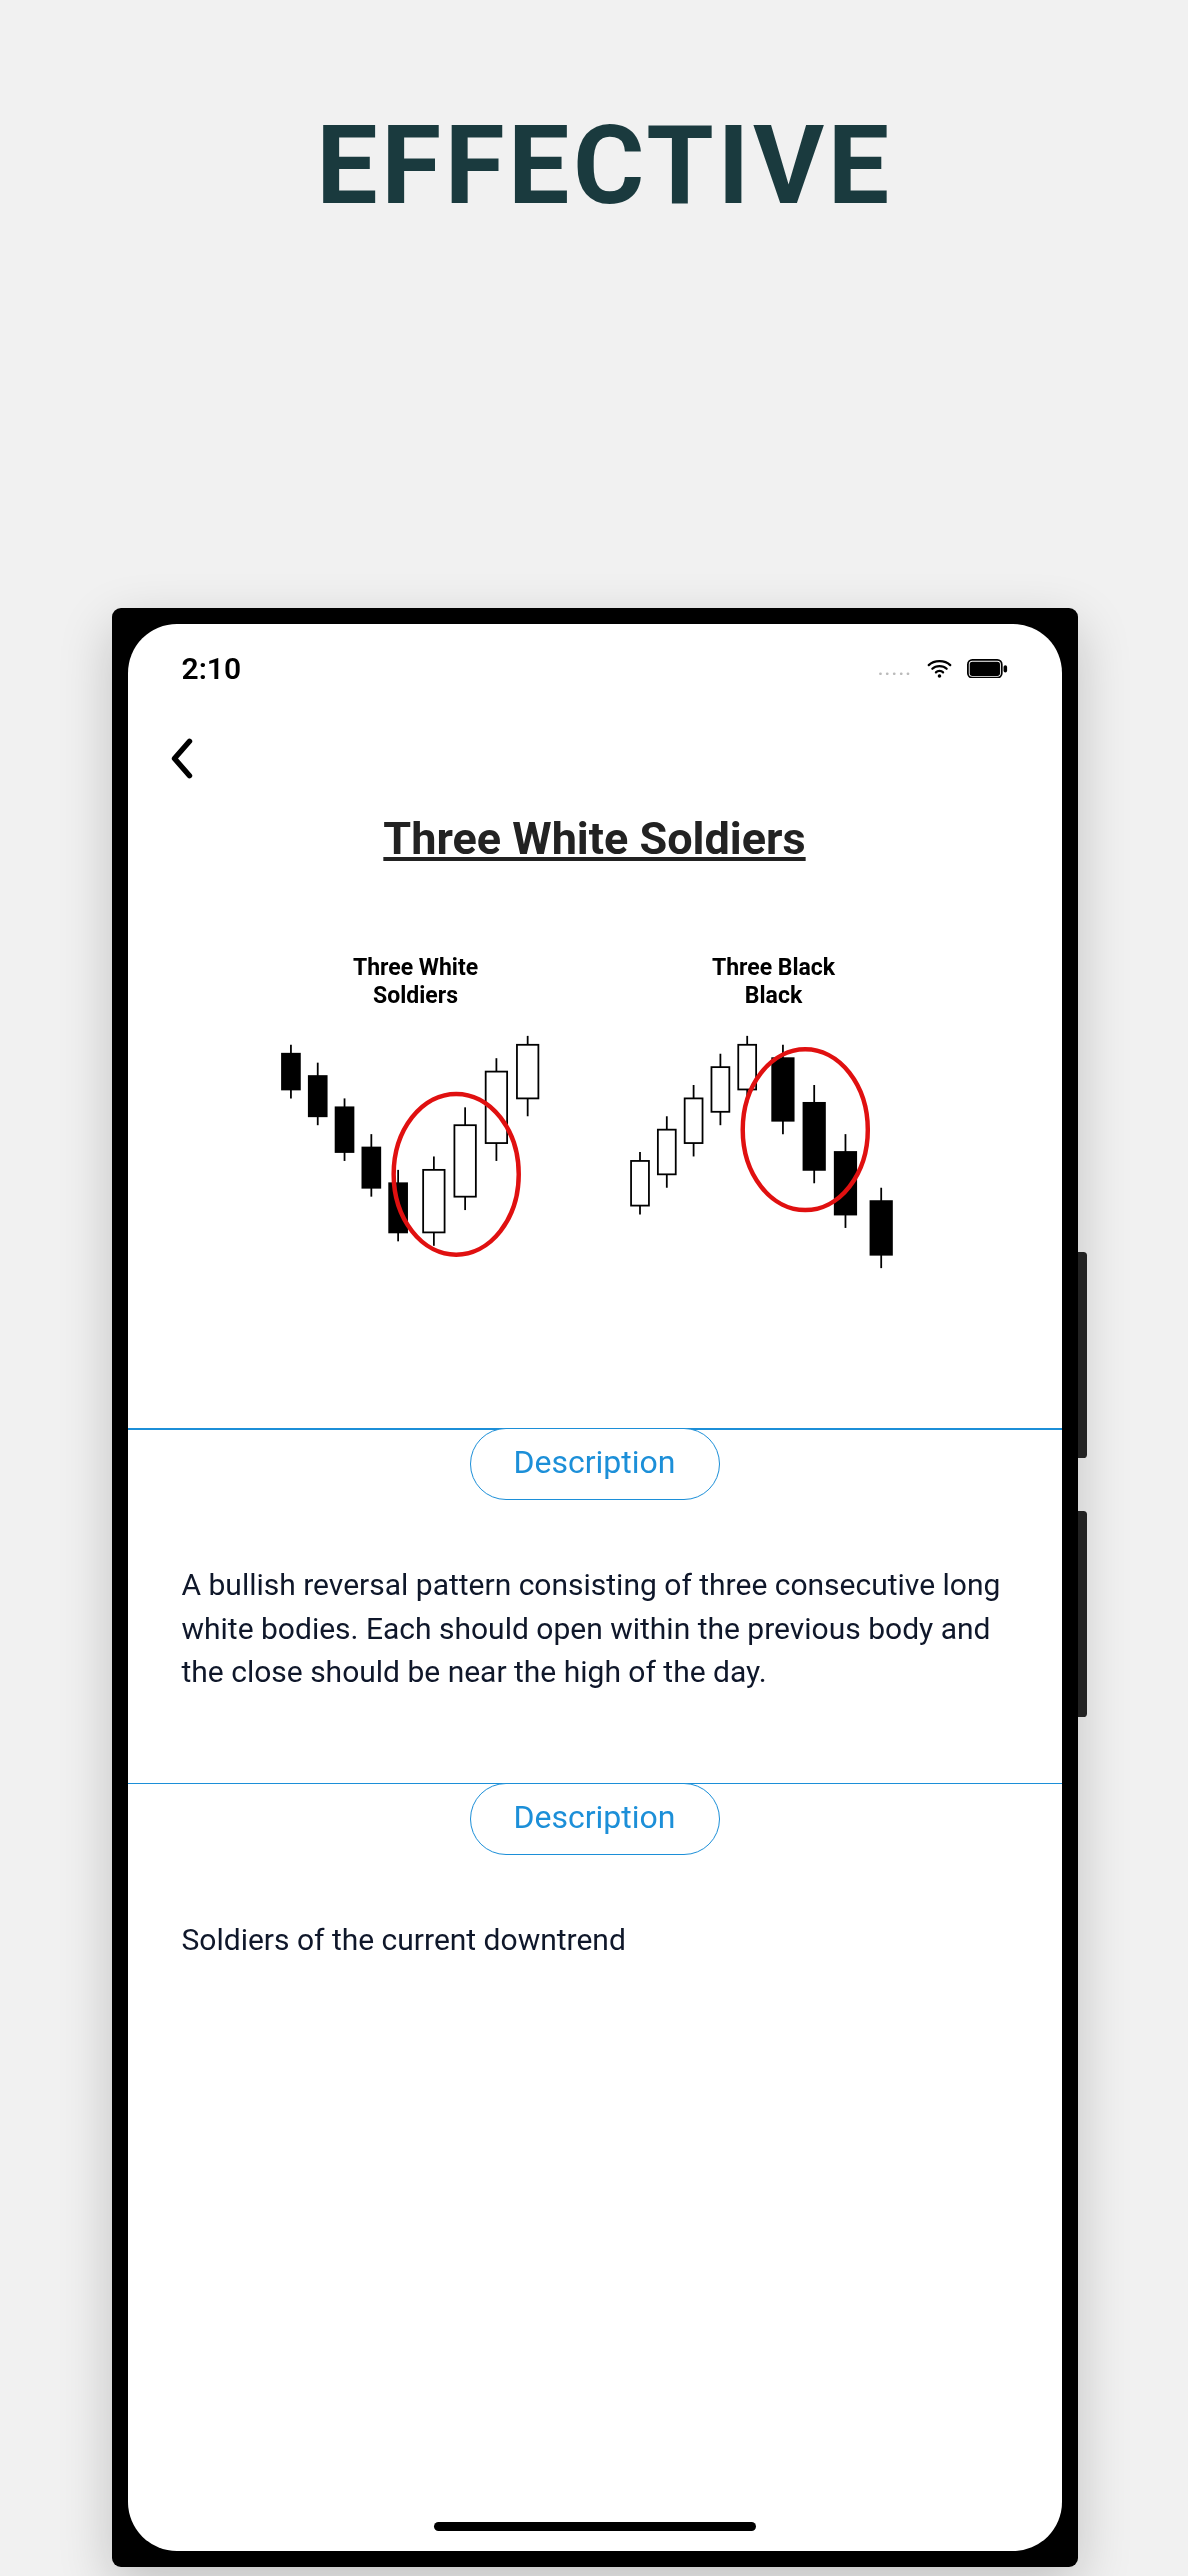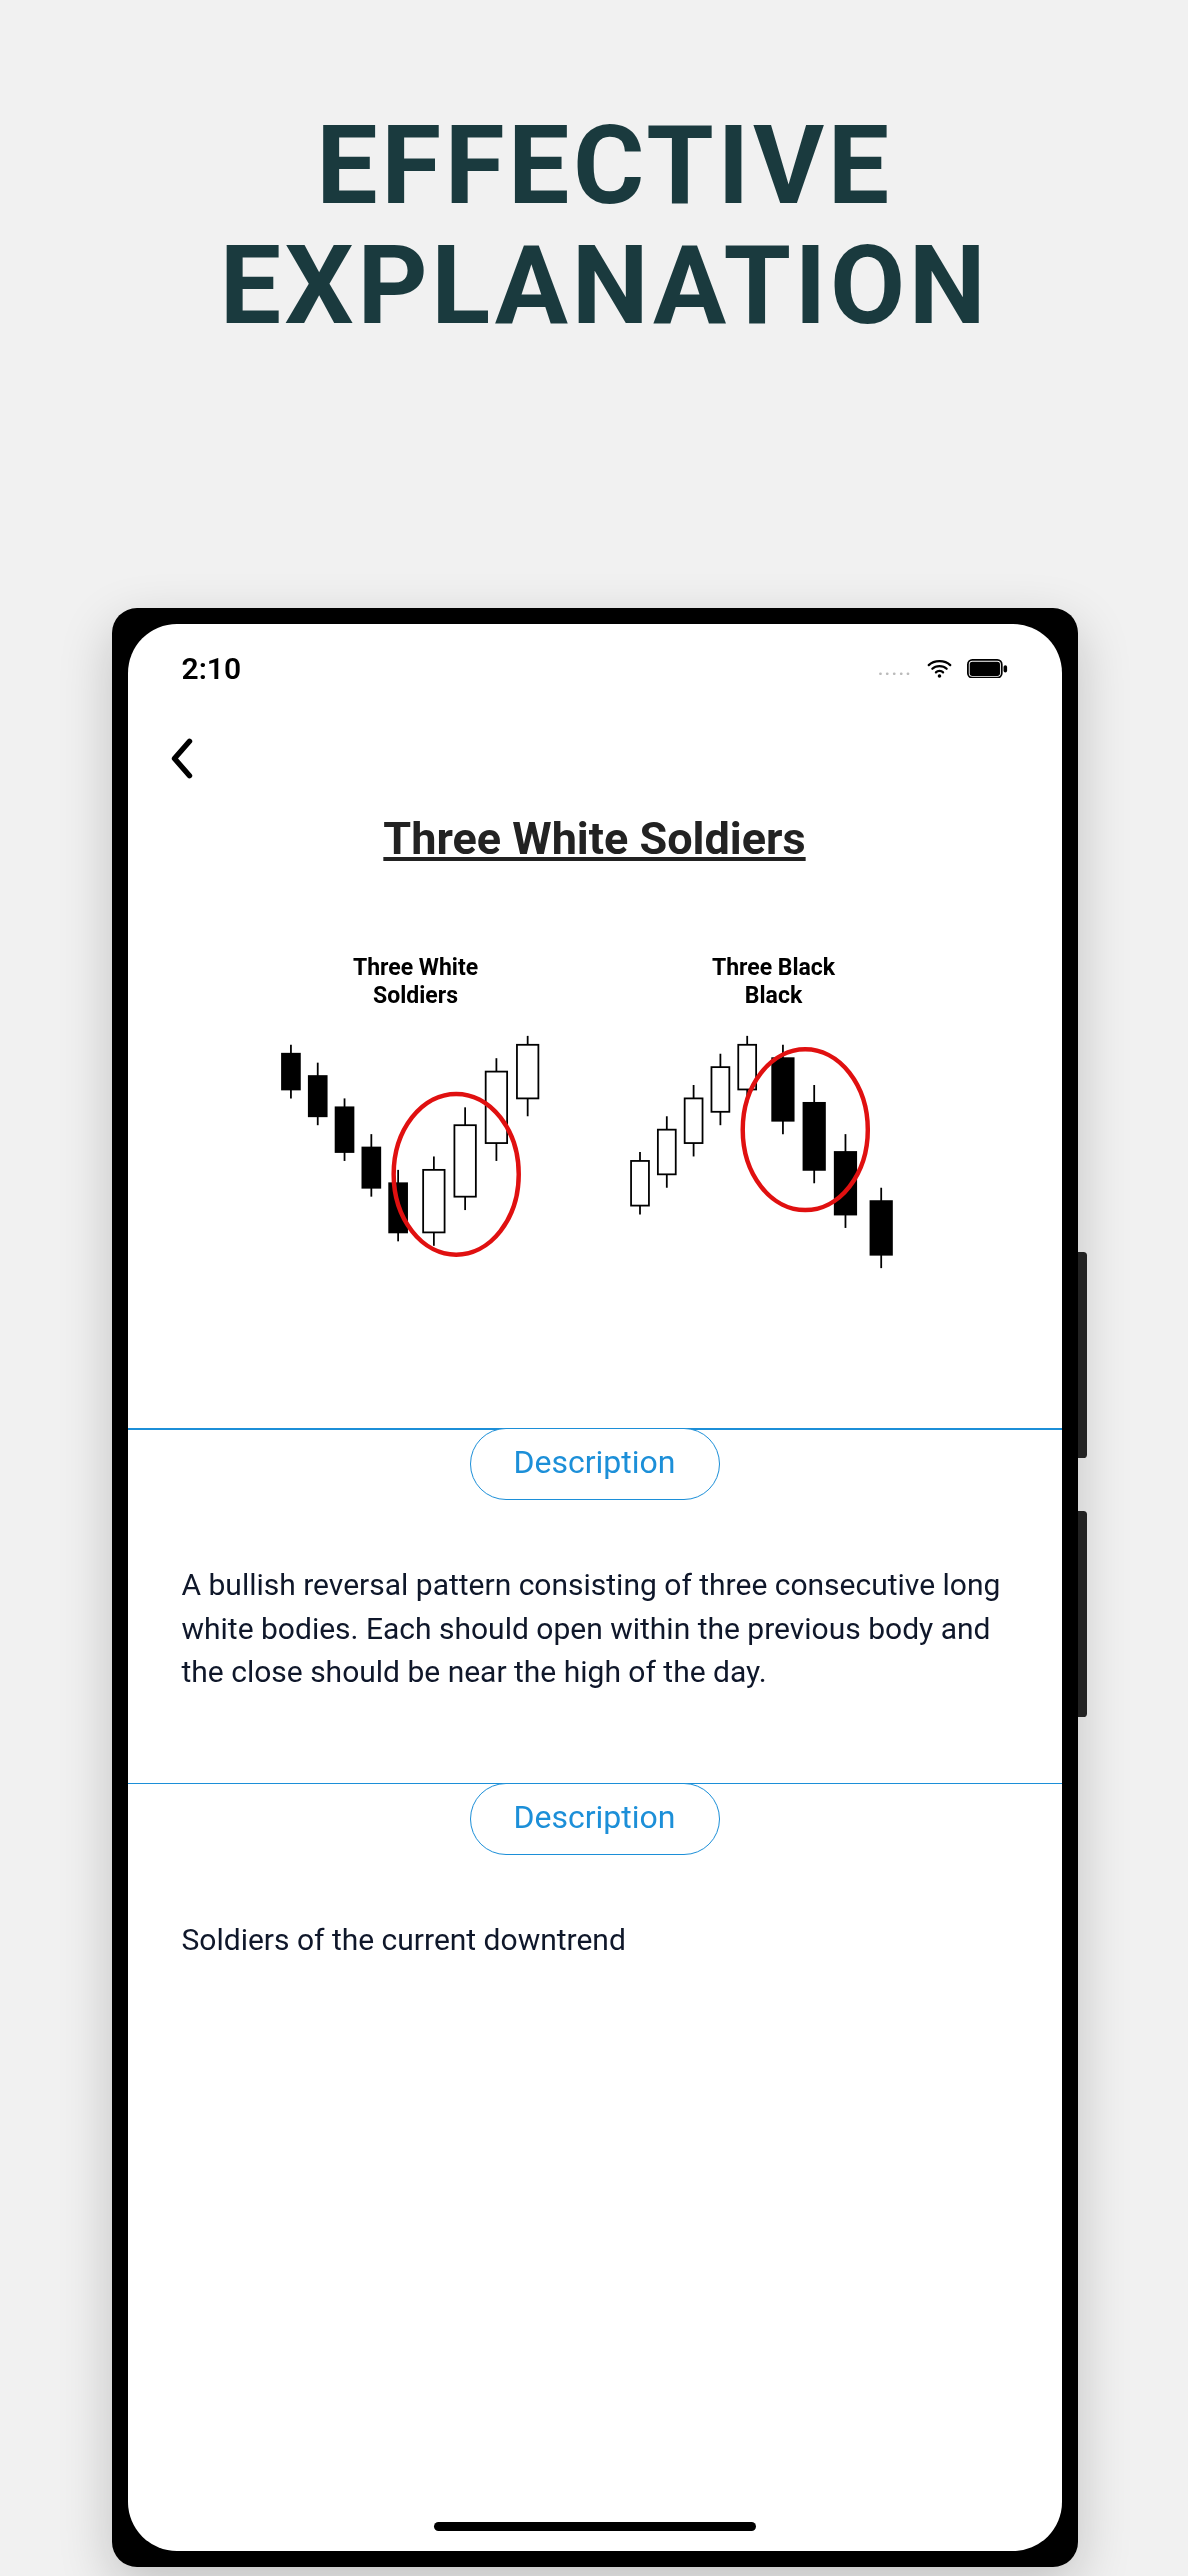--- a/index.html
+++ b/index.html
@@ -25,21 +25,21 @@
     top: 608px;
     left: 50%;
     transform: translateX(-50%);
     width: 966px;
     height: 1959px;
   }
   .phone {
     width: 100%;
     height: 100%;
     background: #000;
-    border-radius: 25px;
+    border-radius: 9px;
     padding: 16px;
     box-shadow: 0 18px 54px rgba(0,0,0,0.2);
     position: relative;
   }
   .phone-btn {
     position: absolute;
     right: -9px;
     width: 9px;
     background: #222;
     border-radius: 0 3.6px 3.6px 0;
@@ -144,21 +144,20 @@
     height: 9px;
     background: #000;
     border-radius: 9px;
   }
 </style>
 </head>
 <body>
 
 <div class="headline">
   <div>EFFECTIVE</div>
-  <div>EXPLANATION</div>
 </div>
 
 <div class="phone-wrap">
   <div class="phone">
     <div class="phone-btn b1"></div>
     <div class="phone-btn b2"></div>
     <div class="screen">
 
       <div class="status-bar">
         <span>2:10</span>

